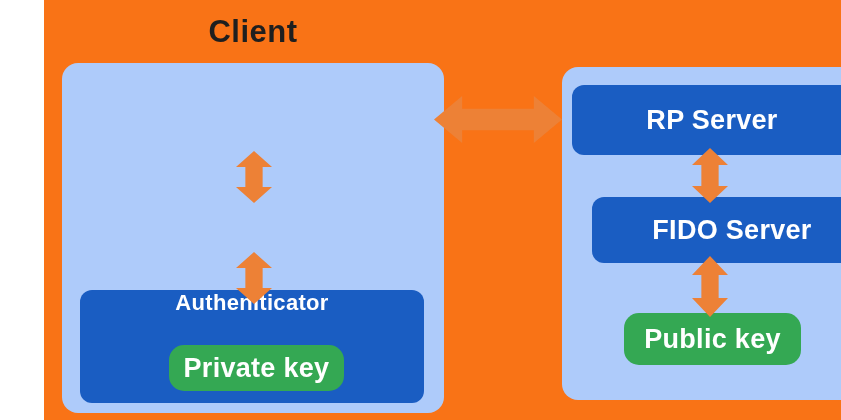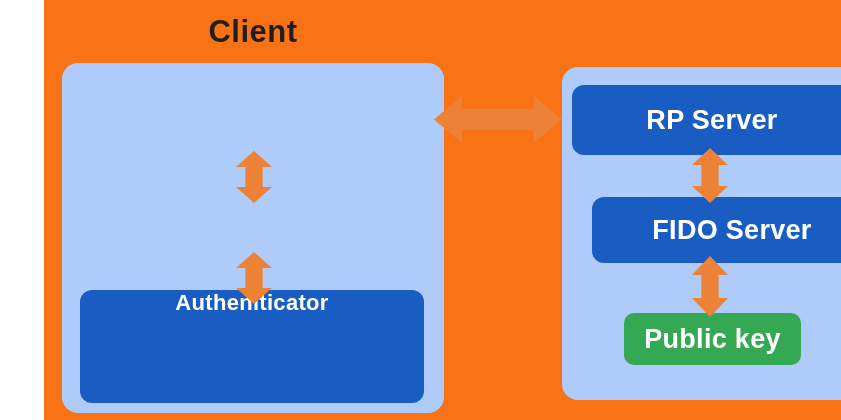--- a/index.html
+++ b/index.html
@@ -68,21 +68,21 @@
     box-sizing: border-box;
   }
   .box.authenticator .label { font-size: 22px; }
 
   .box.rp-server   { left: 528px; top: 85px;  width: 280px; height: 70px; }
   .box.fido-server { left: 548px; top: 197px; width: 280px; height: 66px; }
 
   .keybox {
     position: absolute;
     background: var(--key-bg, #34A853);
-    border-radius: 10px;
+    border-radius: 15px;
     color: var(--box-text, #FFFFFF);
     display: flex;
     align-items: center;
     justify-content: center;
     font-size: 27px;
     font-weight: 600;
     letter-spacing: 0.3px;
   }
   .keybox.private-key { left: 125px; top: 345px; width: 175px; height: 46px; }
   .keybox.public-key  { left: 580px; top: 313px; width: 177px; height: 52px; }
@@ -115,20 +115,23 @@
 
   <div class="panel client"></div>
   <div class="panel server"></div>
 
 
 
   <div class="box authenticator">
     <div class="label">Autheniticator</div>
   </div>
 
+  <div class="keybox private-key">
+    <span>Private key</span>
+  </div>
 
   <div class="box rp-server">
     <div class="label">RP Server</div>
   </div>
 
   <div class="box fido-server">
     <div class="label">FIDO Server</div>
   </div>
 
   <div class="keybox public-key">

